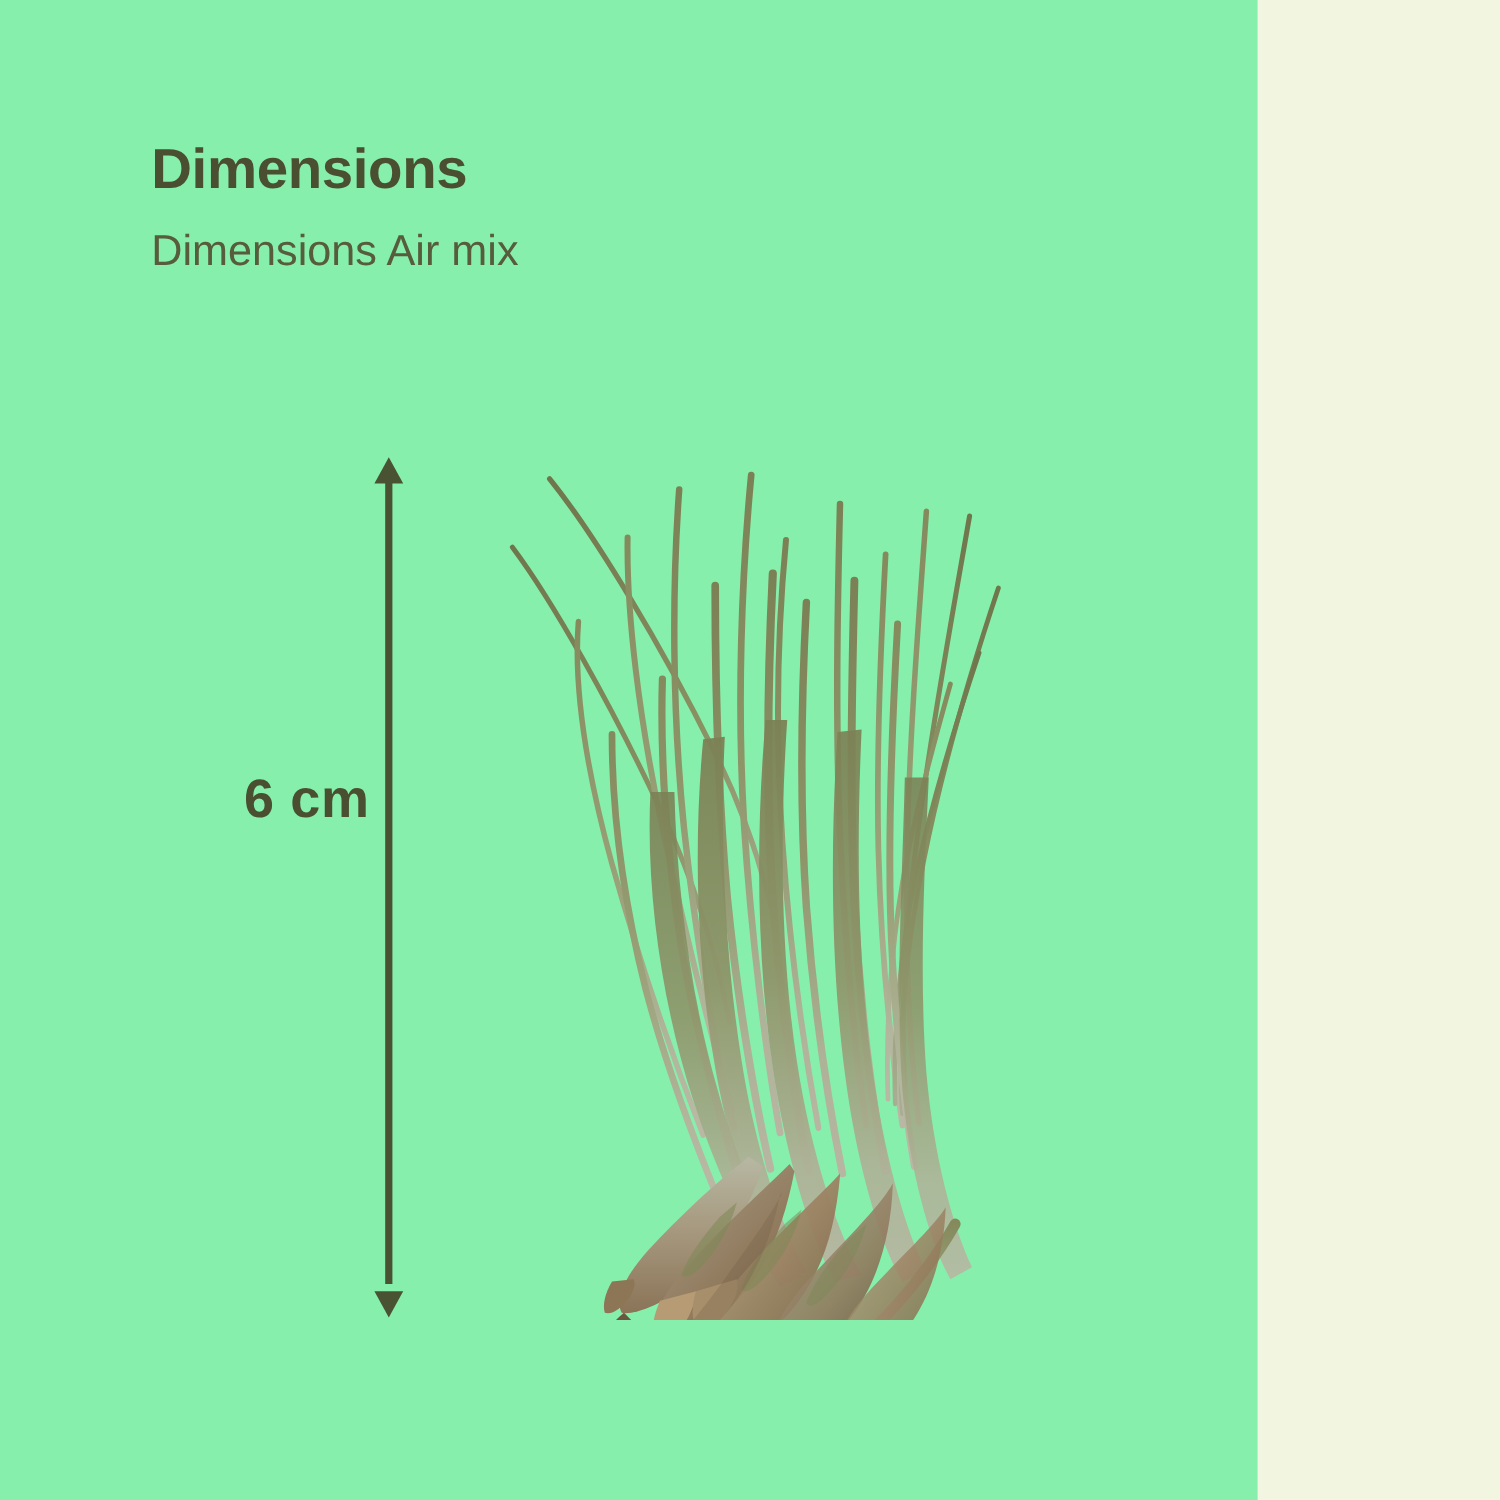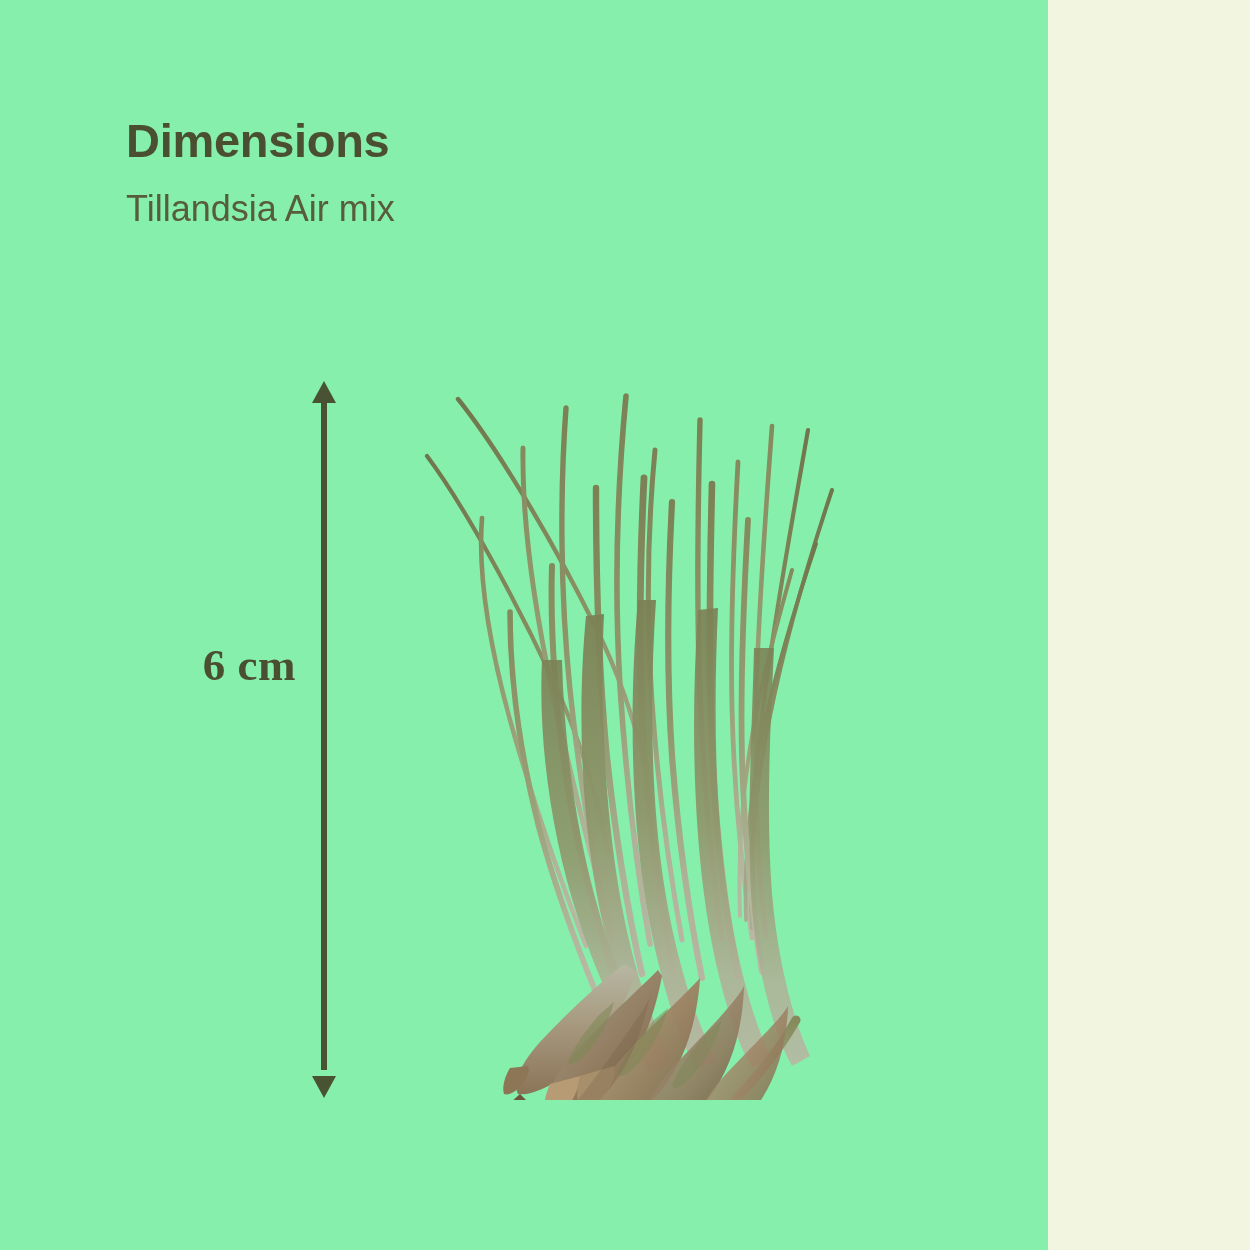--- a/index.html
+++ b/index.html
@@ -43,25 +43,24 @@
     color: #565c3c;
     line-height: 1.1;
     margin: 0;
     padding-top: 23px;
     white-space: nowrap;
   }
 
   
   #measure-label {
     position: absolute;
-    left: 0px;
+    left: 12px;
     top: 643px;
     width: 296px;
     text-align: right;
-    font-family: Liberation Serif, serif;
   }
   #measure-value {
     font-size: 45px;
     font-weight: bold;
     color: #4a4f32;
     line-height: 1.0;
     letter-spacing: 0.5px;
     white-space: nowrap;
   }
   #measure-caption {
@@ -91,21 +90,21 @@
     height: 740px;
   }
 </style>
 </head>
 <body>
 
 <div id="stage">
 
   <div id="header-block">
     <div id="page-title">Dimensions</div>
-    <div id="page-subtitle">Tillandsia Air mix</div>
+    <div id="page-subtitle">Dimensions Air mix</div>
   </div>
 
   <div id="measure-label">
     <div id="measure-value">6 cm</div>
   </div>
 
   <svg id="dimension-arrow" viewBox="0 0 52 740">
     <g fill="#4a5234" stroke="none">
 
       <polygon points="26,11 38,33 14,33"></polygon>

